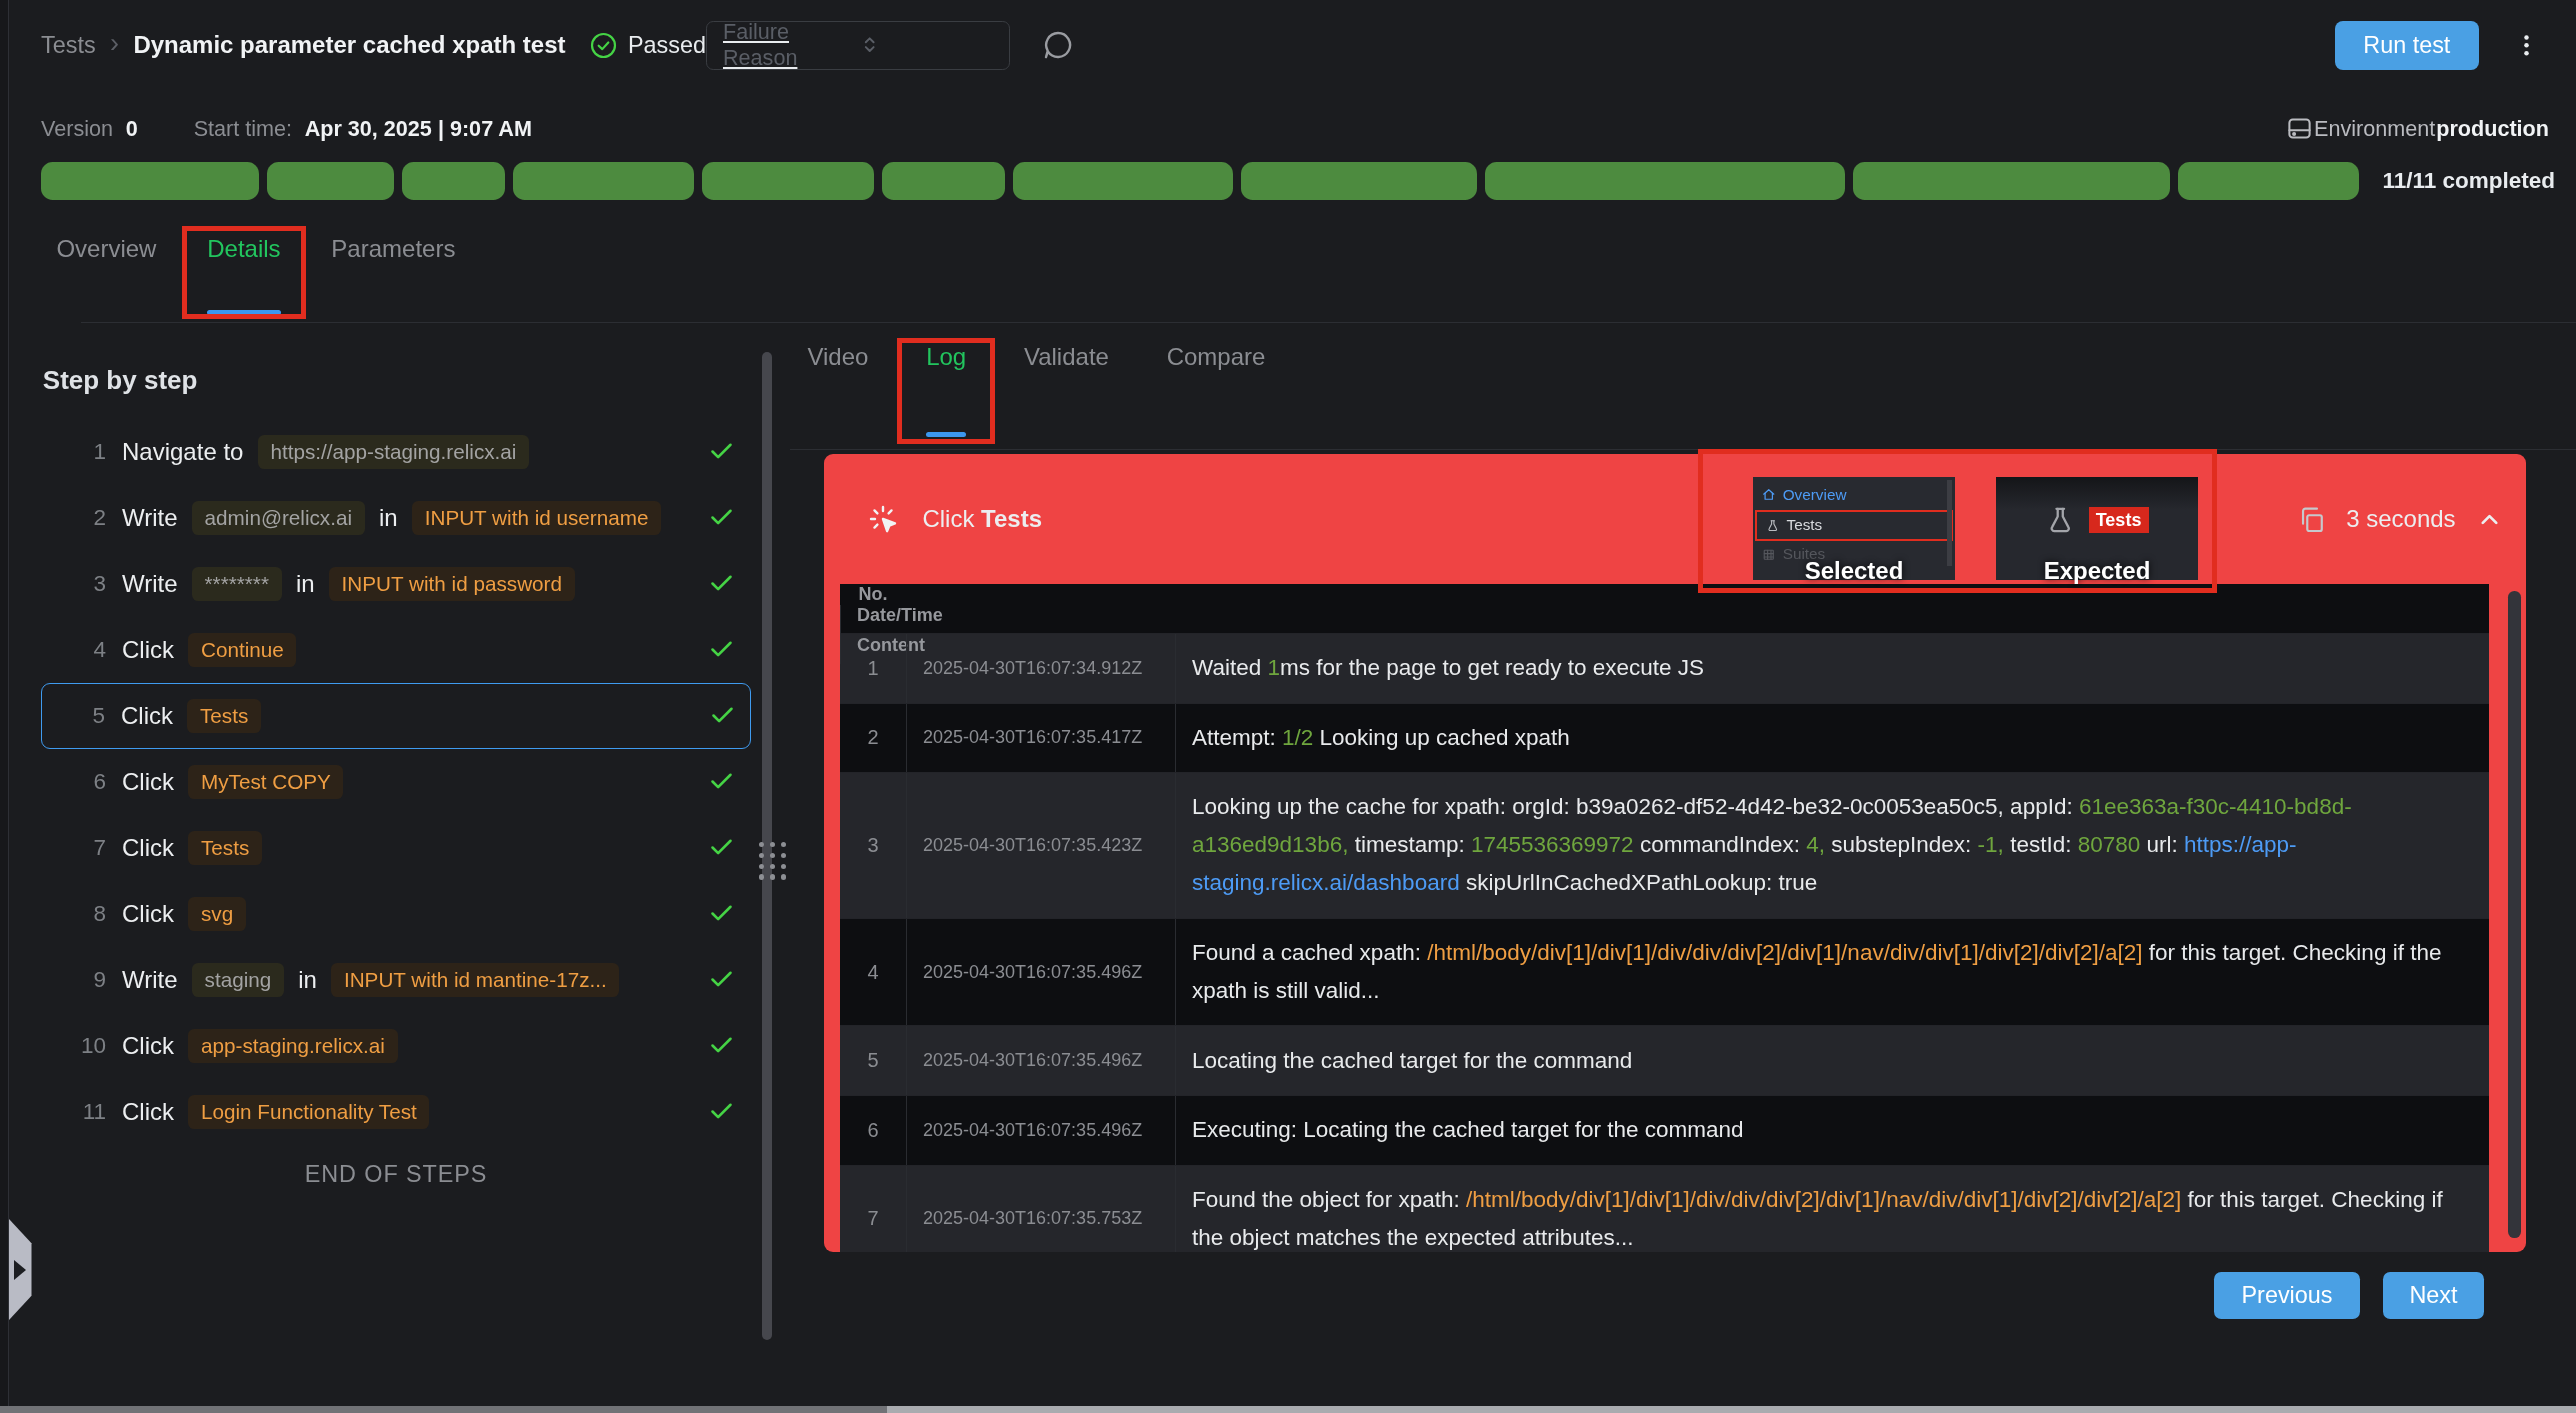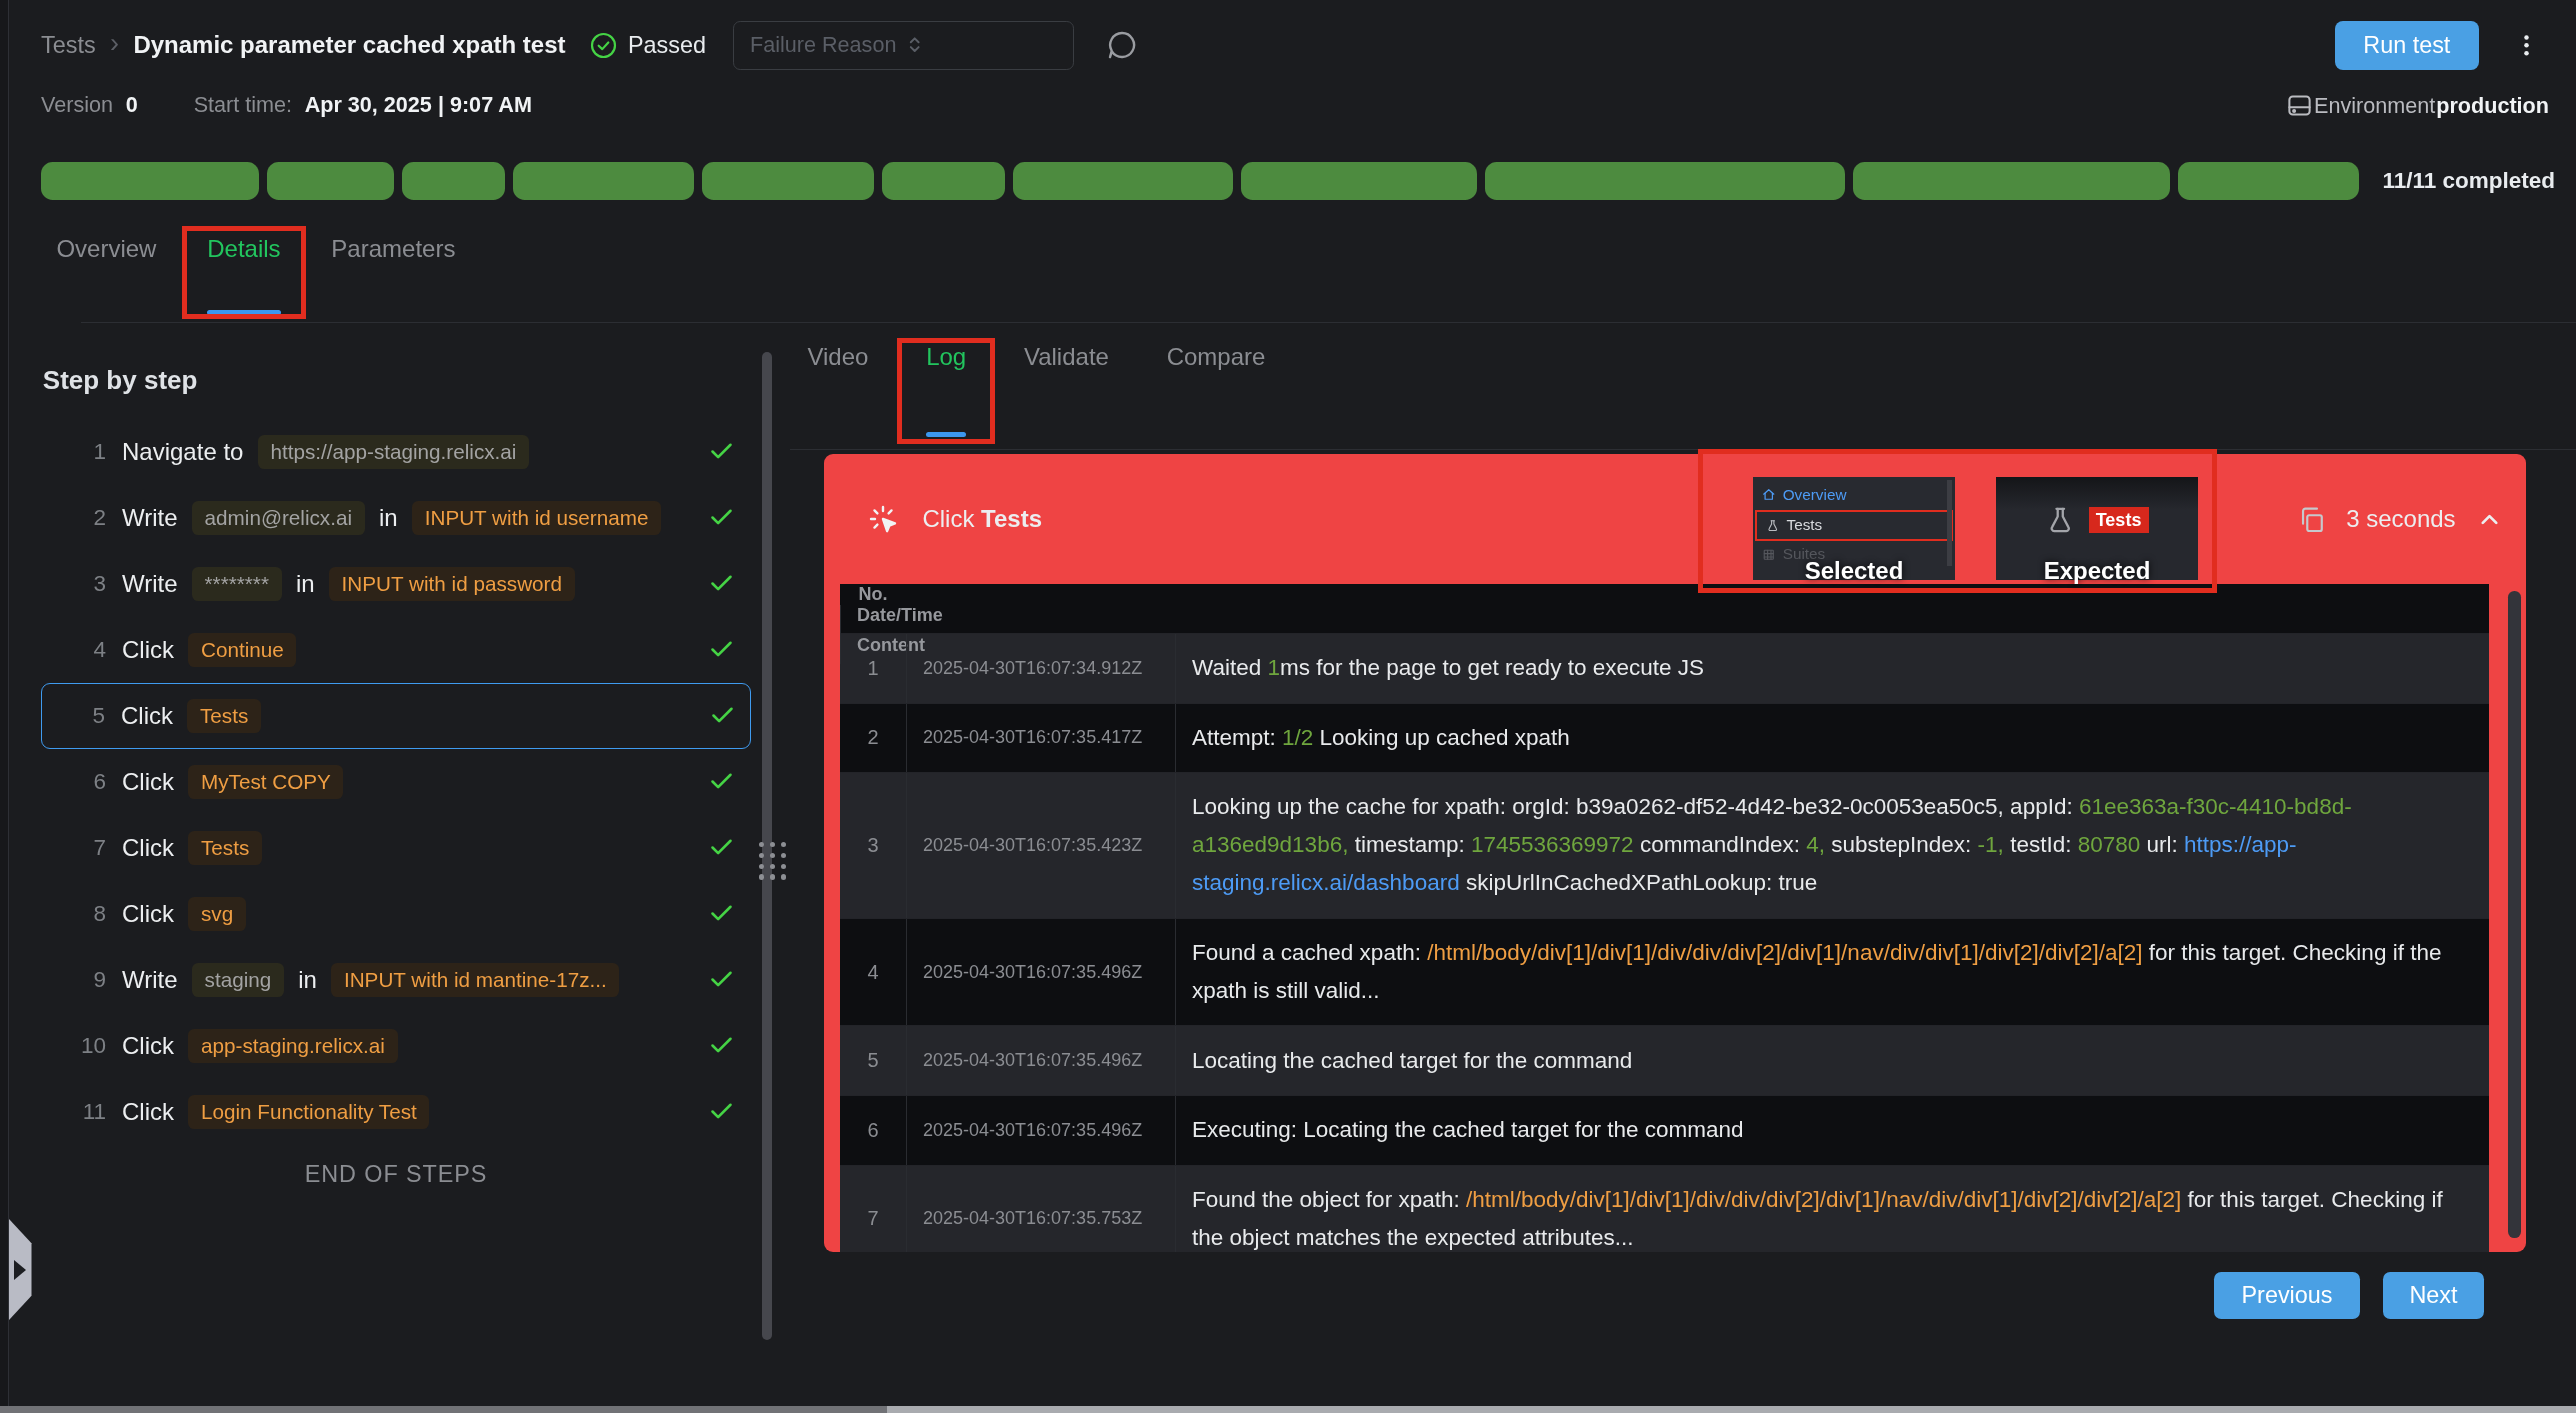--- a/index.html
+++ b/index.html
@@ -10,30 +10,30 @@
   
   .left-rail{position:absolute;left:0;top:0;width:8px;height:100%;background:#17181b;border-right:0.9px solid #2e3036;}
 
   
   .top-bar{position:absolute;left:41px;top:0;width:2506px;height:90px;display:flex;align-items:center;}
   .crumb{font-size:23.4px;color:#8b8d92;cursor:pointer;}
   .crumb-sep{font-size:27px;color:#5c5f66;margin:0 14.4px 3.6px;}
   .test-title{font-size:24px;font-weight:600;color:#f1f3f5;}
   .passed{display:flex;align-items:center;gap:10px;margin-left:23.4px;}
   .passed-label{font-size:23.4px;color:#e9ecef;}
-  .failure-select{margin-left:27px;width:341px;height:49px;border:0.9px solid #3a3d42;border-radius:7.2px;
-      display:flex;align-items:center;padding:0 16px;background:#1b1c1f;cursor:pointer;box-sizing:border-box;}
+  .failure-select{width:304px;height:49px;border:0.9px solid #3a3d42;border-radius:7.2px;
+      display:flex;align-items:center;padding:0 16px;background:#1b1c1f;cursor:pointer;box-sizing:border-box;text-decoration:underline;}
   .failure-select span{font-size:21.6px;color:#5a5e66;flex:1;}
   .chat-btn{margin-left:32px;cursor:pointer;}
   .run-test{margin-left:auto;width:144px;height:49px;background:#4aa0e4;border:none;border-radius:8px;
       color:#fff;font-size:23.4px;font-family:inherit;display:flex;align-items:center;justify-content:center;cursor:pointer;}
   .kebab{margin-left:34px;margin-right:7.2px;cursor:pointer;}
 
   
-  .meta-row{position:absolute;left:41px;top:92px;width:2508px;height:50px;display:flex;align-items:flex-start;}
+  .meta-row{position:absolute;left:41px;top:92px;width:2508px;height:50px;display:flex;align-items:flex-end;}
   .m-label{font-size:21.6px;color:#8b8d92;}
   .m-value{font-size:21.6px;font-weight:bold;color:#f1f3f5;margin-left:12.6px;}
   .m-start{margin-left:56px;}
   .meta-right{margin-left:auto;display:flex;align-items:center;gap:1px;}
   .env-label{font-size:21.6px;color:#babbc0;}
   .env-value{font-size:21.6px;font-weight:bold;color:#f1f3f5;}
 
   
   .progress-row{position:absolute;left:41px;top:162px;width:2514px;display:flex;align-items:center;}
   .progress-bar{flex:1;display:flex;gap:8px;height:38px;}

